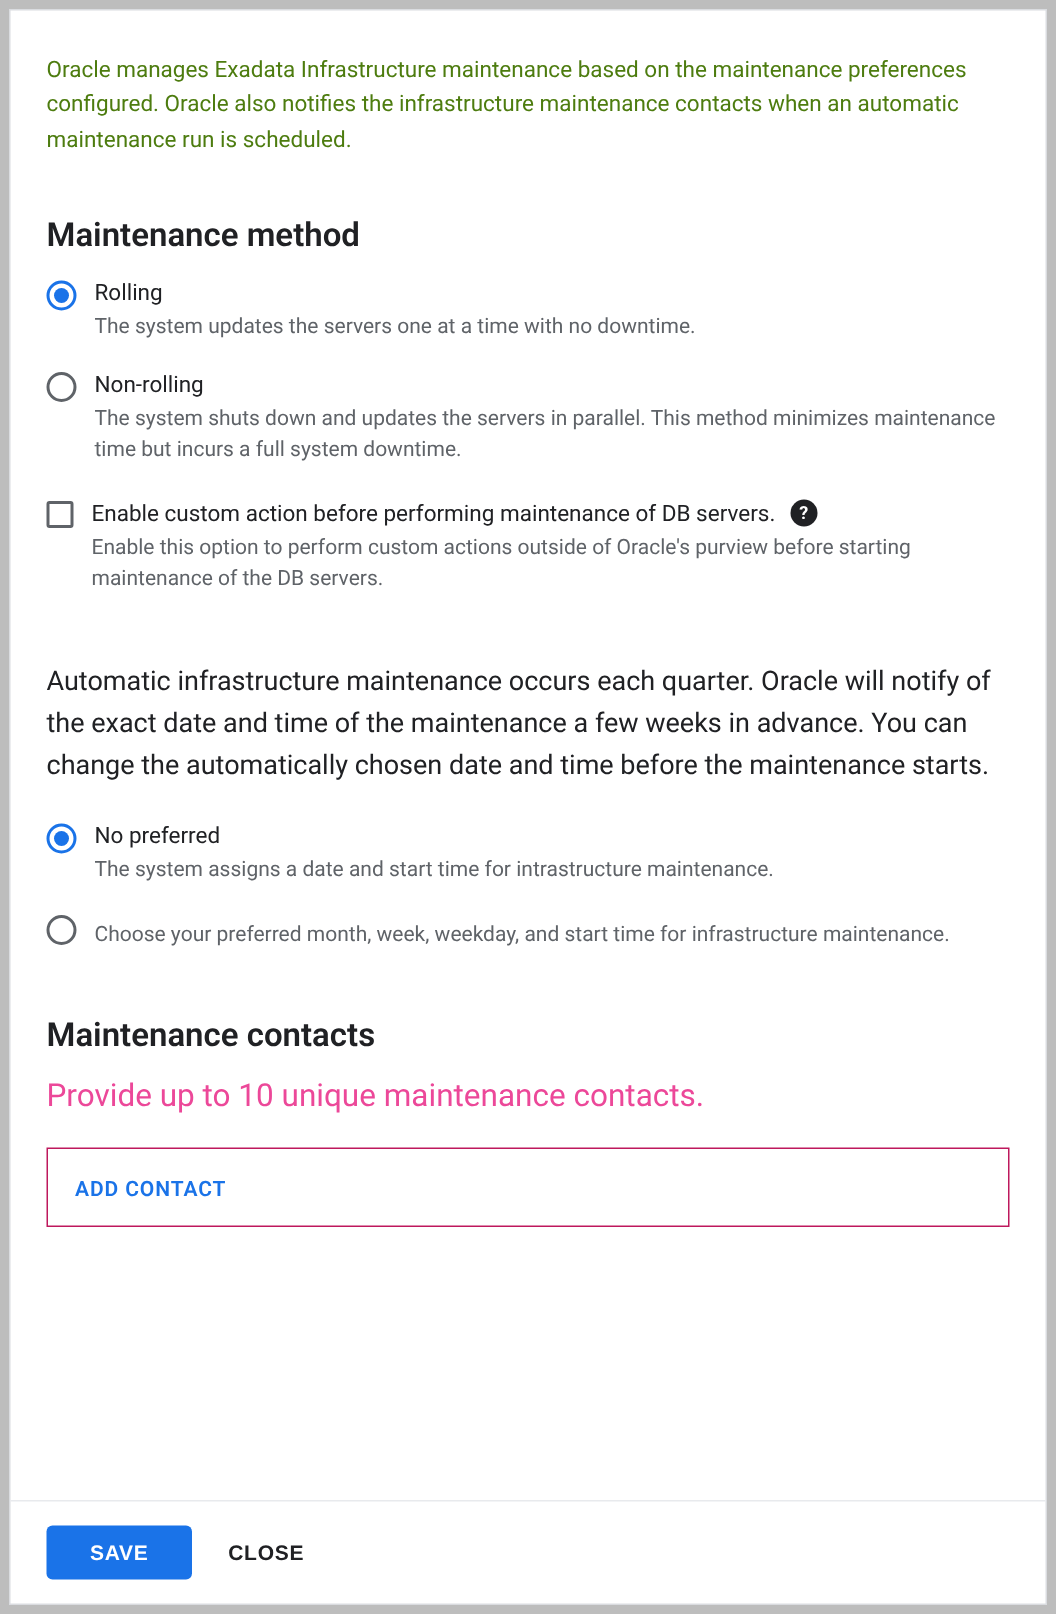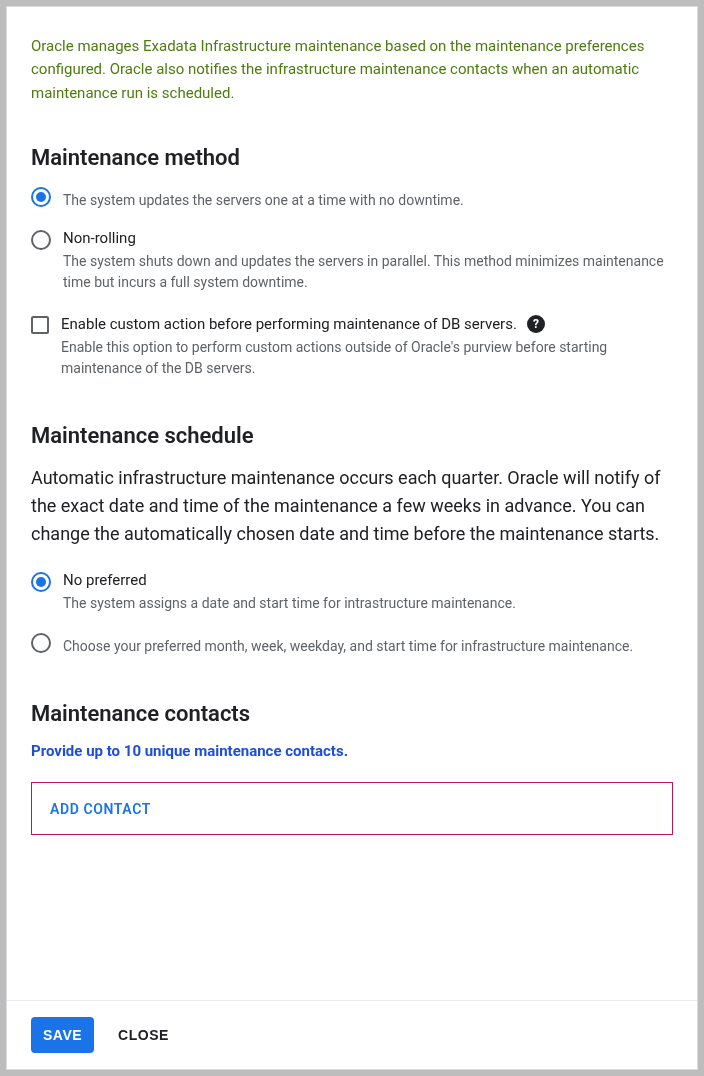--- a/index.html
+++ b/index.html
@@ -124,24 +124,23 @@
     font-size: 12px;
     font-weight: 700;
     display: inline-flex;
     align-items: center;
     justify-content: center;
     cursor: default;
     flex-shrink: 0;
   }
   .section-gap { margin-top: 44px; }
   .contacts-hint {
-    font-size: 15px;
-    color: #1d4ed8;
+    font-size: 21px;
+    color: #ec4899;
     margin-bottom: 22px;
-    font-weight: bold;
   }
   .add-contact-box {
     border: 1px solid #be185d;
     padding: 16px 18px;
   }
   .add-contact-link {
     color: #1a73e8;
     font-size: 14px;
     font-weight: 600;
     letter-spacing: 0.6px;
@@ -152,21 +151,21 @@
     padding: 16px 24px;
     display: flex;
     gap: 24px;
     align-items: center;
   }
   .btn-primary {
     background: #1a73e8;
     color: #fff;
     border: none;
     border-radius: 4px;
-    padding: 10px 12px;
+    padding: 10px 29px;
     font-size: 14px;
     font-weight: 600;
     letter-spacing: 0.5px;
     cursor: pointer;
   }
   .btn-flat {
     background: none;
     border: none;
     color: #202124;
     font-size: 14px;
@@ -183,20 +182,21 @@
 
   <div class="dialog-body">
 
     <p class="intro">Oracle manages Exadata Infrastructure maintenance based on the maintenance preferences configured. Oracle also notifies the infrastructure maintenance contacts when an automatic maintenance run is scheduled.</p>
 
     <h2 class="section-heading">Maintenance method</h2>
 
     <div class="option-row">
       <span class="radio selected"></span>
       <div class="option-text">
+        <div class="option-label">Rolling</div>
         <div class="option-desc">The system updates the servers one at a time with no downtime.</div>
       </div>
     </div>
 
     <div class="option-row">
       <span class="radio"></span>
       <div class="option-text">
         <div class="option-label">Non-rolling</div>
         <div class="option-desc">The system shuts down and updates the servers in parallel. This method minimizes maintenance time but incurs a full system downtime.</div>
       </div>
@@ -207,21 +207,20 @@
       <div class="option-text">
         <div class="option-label-inline-row">
           <span class="option-label">Enable custom action before performing maintenance of DB servers.</span>
           <span class="help-icon">?</span>
         </div>
         <div class="option-desc">Enable this option to perform custom actions outside of Oracle's purview before starting maintenance of the DB servers.</div>
       </div>
     </div>
 
     <div class="section-gap"></div>
-    <h2 class="section-heading">Maintenance schedule</h2>
     <p class="schedule-intro">Automatic infrastructure maintenance occurs each quarter. Oracle will notify of the exact date and time of the maintenance a few weeks in advance. You can change the automatically chosen date and time before the maintenance starts.</p>
 
     <div class="option-row">
       <span class="radio selected"></span>
       <div class="option-text">
         <div class="option-label">No preferred</div>
         <div class="option-desc">The system assigns a date and start time for intrastructure maintenance.</div>
       </div>
     </div>
 

